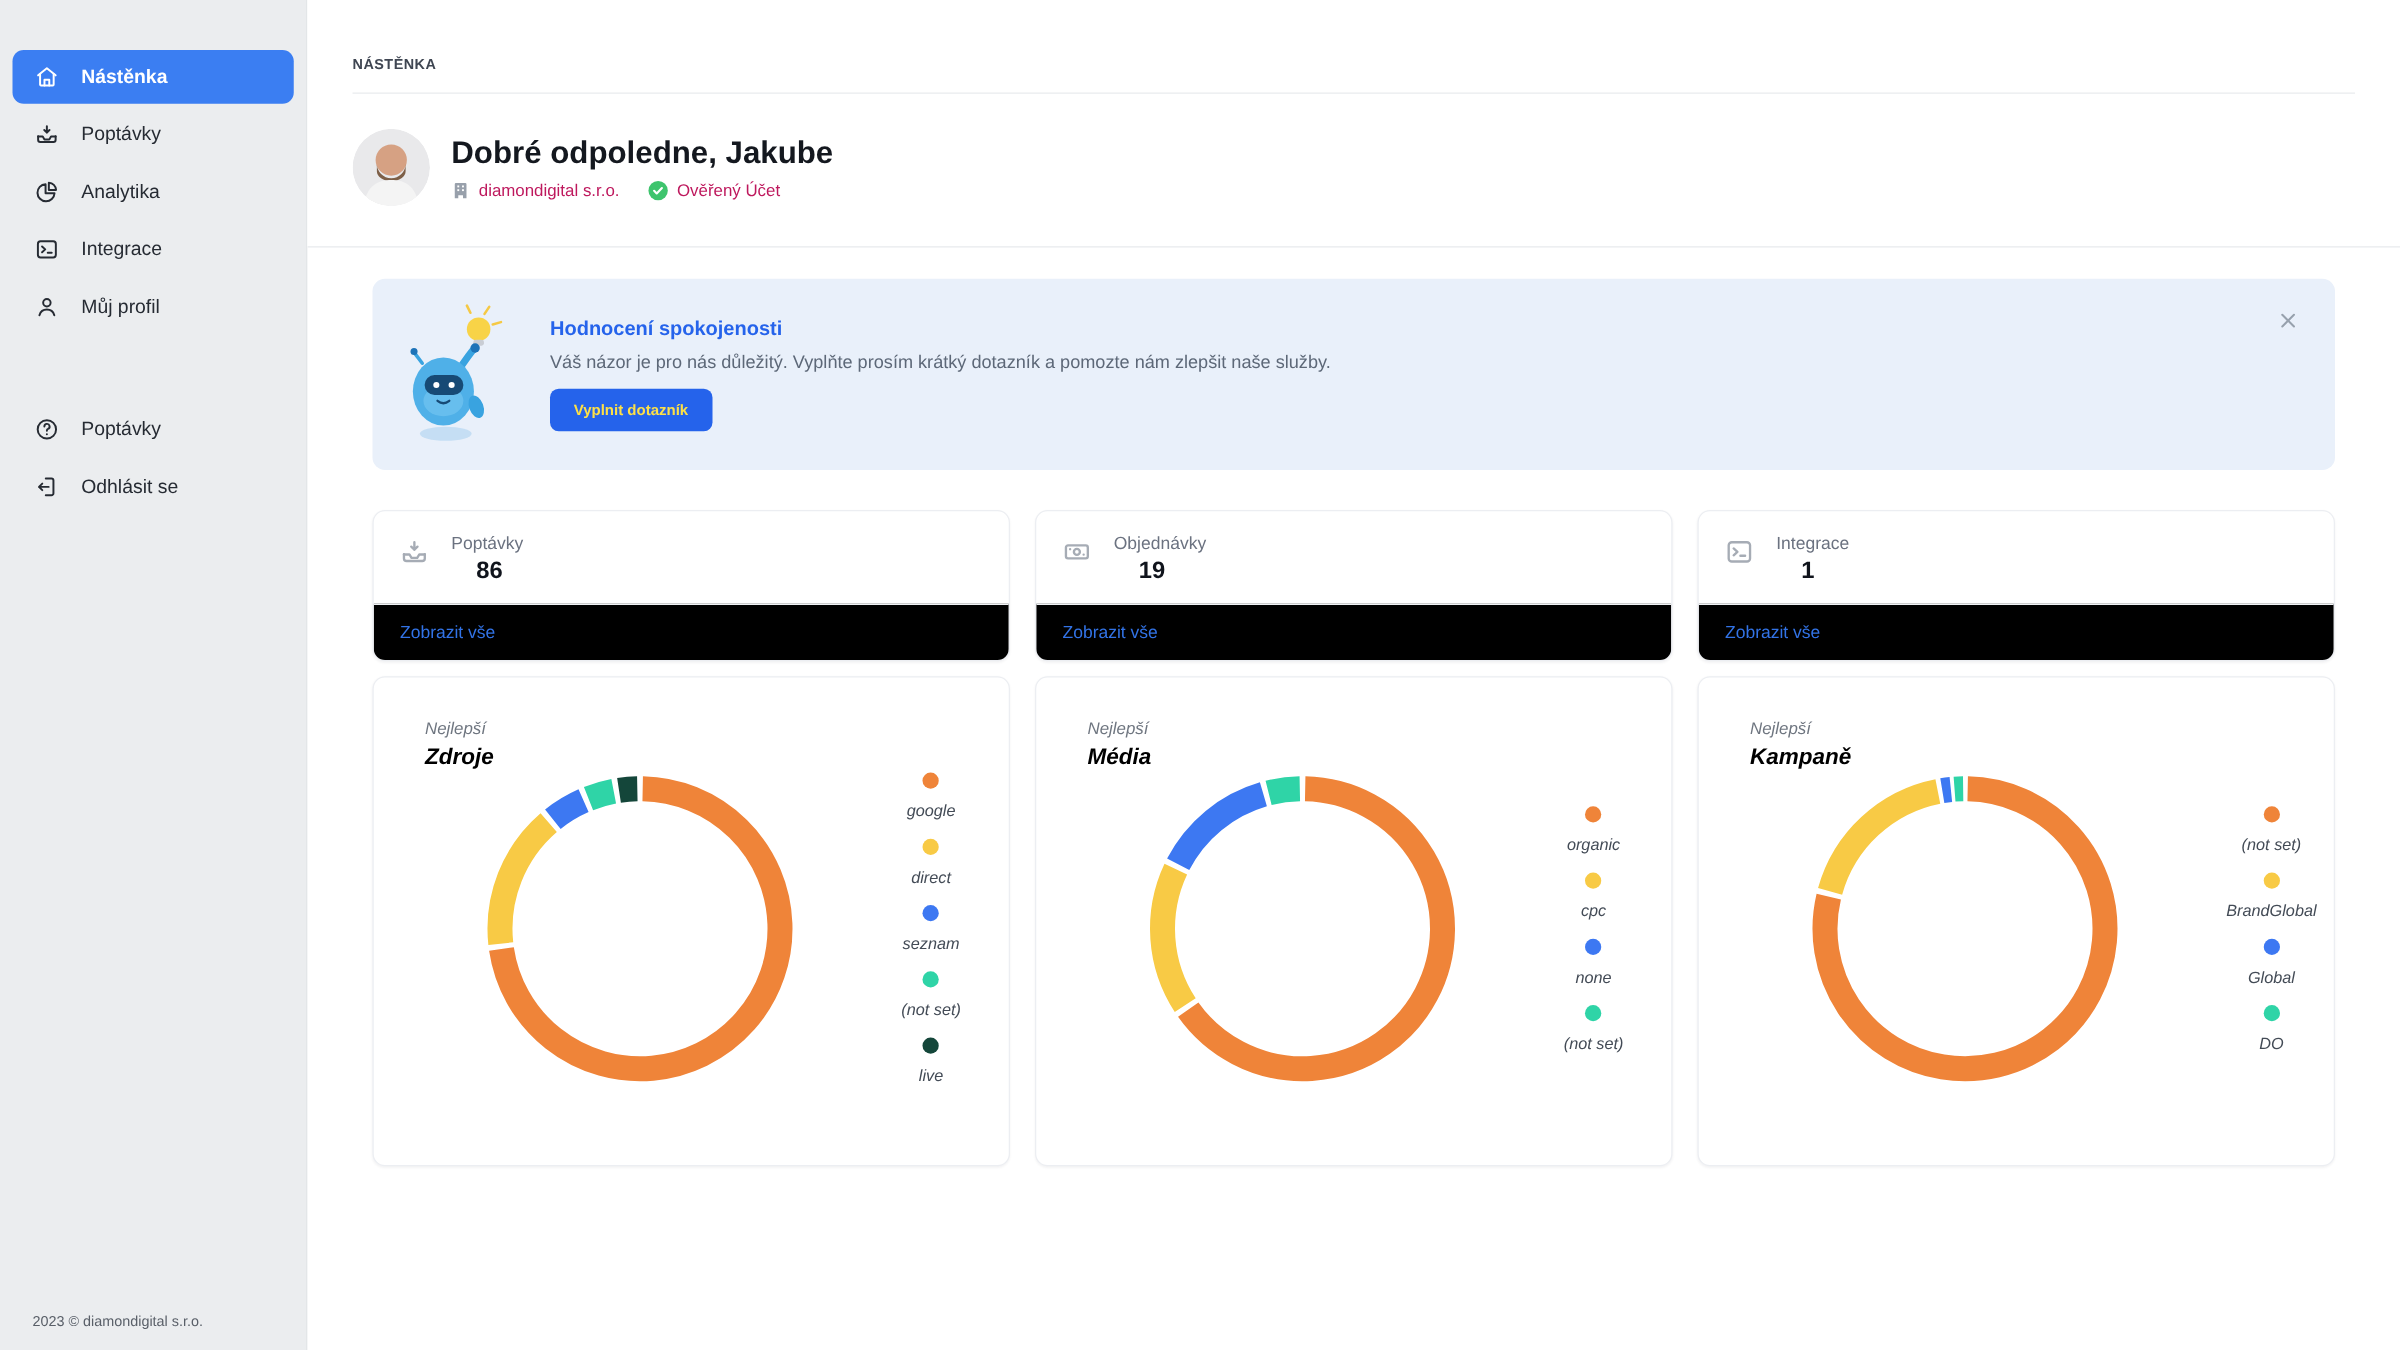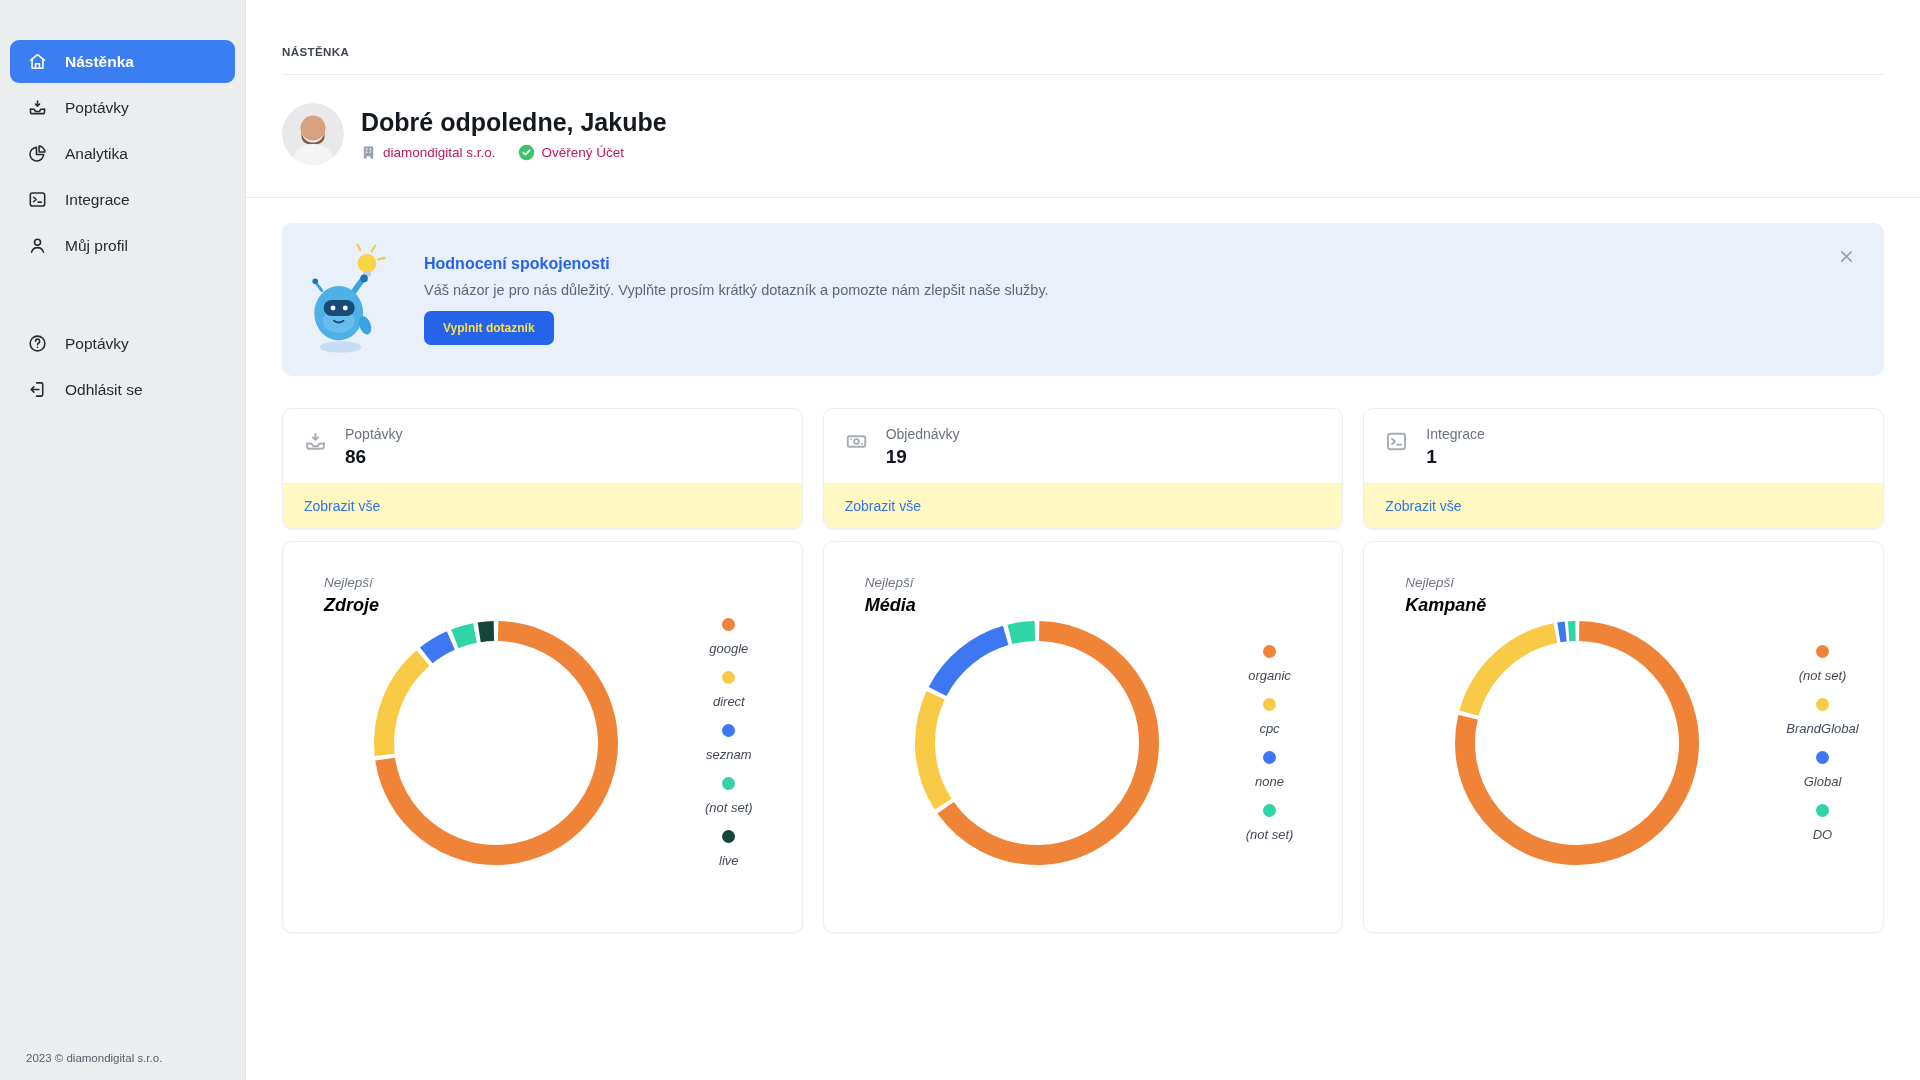--- a/index.html
+++ b/index.html
@@ -40,21 +40,21 @@
     padding-top:46px; font-size:11.5px; font-weight:700;
     letter-spacing:.4px; color:#3f4652;
   }
   .breadcrumb-divider { border-bottom:1px solid #e9ebee; margin-top:16px; }
   .greeting { display:flex; align-items:center; gap:17px; padding:28px 0 32px; }
   .avatar { width:62px; height:62px; border-radius:50%; overflow:hidden; flex:none; }
   .greet-title { font-size:25px; font-weight:700; color:#14181f; }
   .greet-meta { display:flex; align-items:center; gap:22px; margin-top:7px; }
   .meta-item { display:flex; align-items:center; gap:7px; font-size:13.5px; color:#be185d; }
   
-  .content { padding:25px 36px 0; }
+  .content { padding:25px 52px 0; }
   .banner {
     background:var(--banner-bg,#E9F0FA); border-radius:10px; height:153px;
     display:flex; align-items:center; padding:0 34px 0 20px; position:relative;
   }
   .banner-robot { width:96px; display:flex; justify-content:center; margin-right:26px; flex:none; }
   .banner-title { font-size:16px; font-weight:700; color:var(--accent,#2563EB); }
   .banner-text { font-size:14.5px; color:#5d6878; margin-top:9px; }
   .banner-btn {
     margin-top:13px; background:var(--accent,#2563EB); color:#fde047;
     font-family:inherit; font-weight:700; font-size:12px;
@@ -66,22 +66,22 @@
   }
   .cards-row { display:flex; gap:20px; margin-top:32px; }
   .stat-card {
     flex:1; border:1px solid #eceef2; border-radius:10px; background:#fff;
     box-shadow:0 1px 2px rgba(16,24,40,.05); overflow:hidden;
   }
   .stat-body { display:flex; padding:17px 20px 15px; gap:17px; }
   .stat-icon { color:#a6acb5; margin-top:3px; }
   .stat-icon svg { width:25px; height:25px; display:block; }
   .stat-label { font-size:14px; color:#6b7280; }
-  .stat-value { font-size:19px; font-weight:700; color:#10141c; margin-top:4px; }
-  .stat-footer { border-top:1px solid #f0f2f5; background:#fef9c3; padding:13px 21px; }
+  .stat-value { font-size:19px; font-weight:700; color:#10141c; margin-top:4px;margin-left:20px; }
+  .stat-footer { border-top:1px solid #f0f2f5; background:#000000; padding:13px 21px; }
   .stat-link { color:var(--link,#3273E6); font-size:14px; cursor:pointer; display:inline-block; }
   .charts-row { display:flex; gap:20px; margin-top:12px; }
   .chart-card {
     flex:1; border:1px solid #eceef2; border-radius:10px; background:#fff;
     box-shadow:0 1px 2px rgba(16,24,40,.05); height:392px; overflow:hidden;font-style:italic;
   }
   .chart-head { padding:33px 0 0 41px; }
   .chart-pre { font-size:13.5px; color:#6f7680; }
   .chart-title { font-size:18px; font-weight:700; color:#000000; margin-top:5px; }
   .chart-body { display:flex; align-items:center; padding-left:88px; margin-top:2px; }

